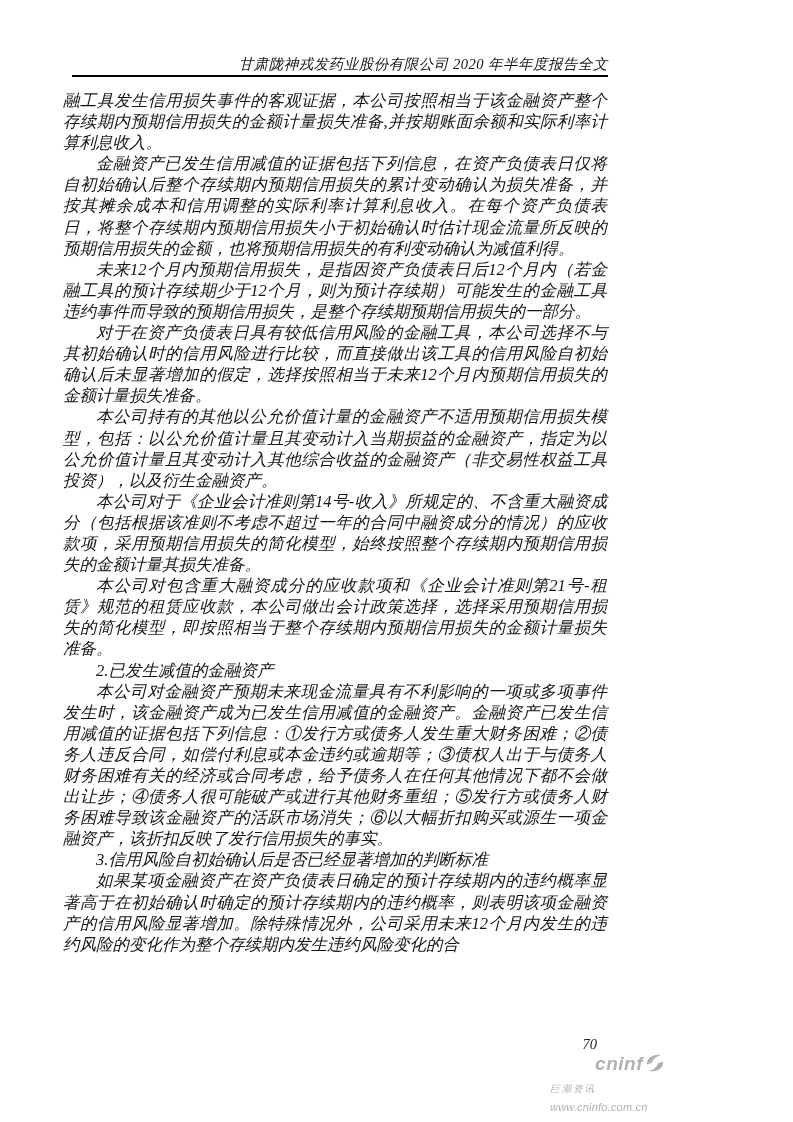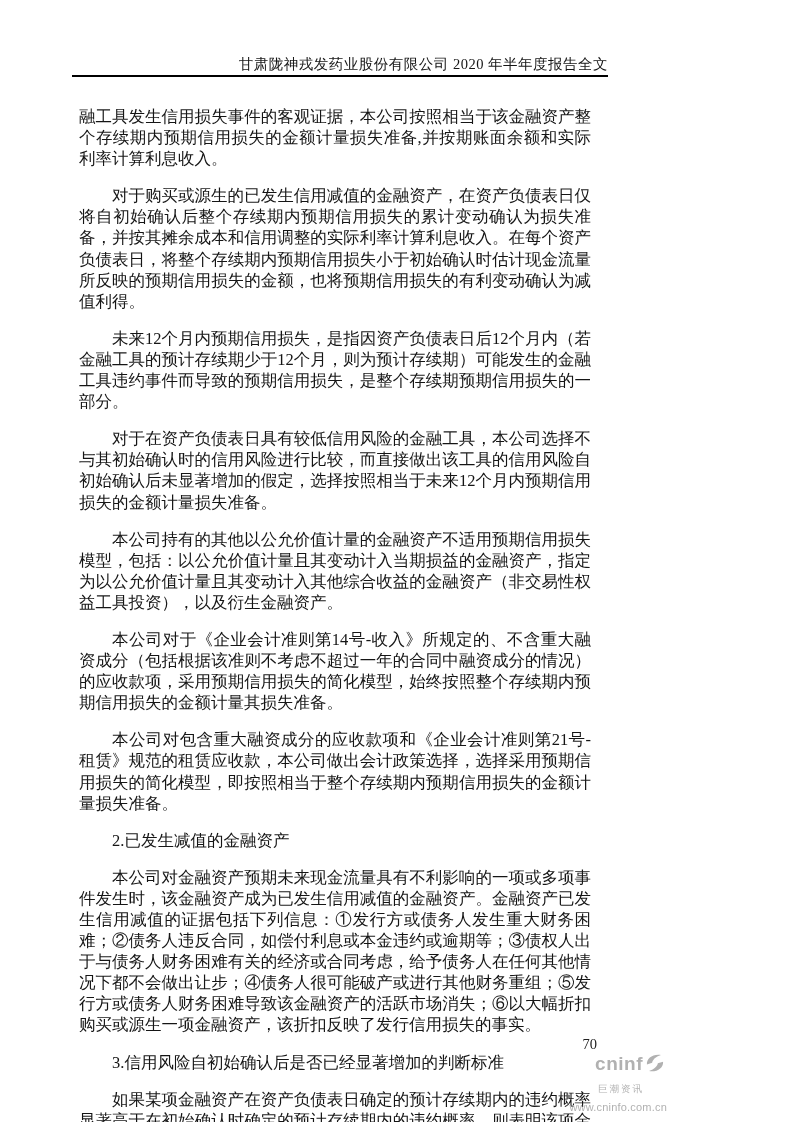--- a/index.html
+++ b/index.html
@@ -8,20 +8,21 @@
     background: #ffffff;
   }
   .page {
     position: relative;
     width: 671px;
     height: 1122px;
     background: #ffffff;
     overflow: hidden;
     font-family: "Liberation Serif", "DejaVu Serif", serif;
     color: #151515;
+    font-style: italic;
   }
   .page-header {
     position: absolute;
     top: 55px;
     left: 63px;
     right: 63px;
     text-align: right;
     font-size: 14.5px;
     letter-spacing: 0.5px;
     white-space: nowrap;
@@ -38,40 +39,40 @@
     position: absolute;
     top: 90px;
     left: 63px;
     right: 64px;
     font-size: 16.5px;
     line-height: 21.1px;
     text-align: justify;
     text-justify: inter-ideograph;
   }
   .doc-body p.para {
-    margin: 16px;
+    margin: 0;
     padding: 0;
   }
   .doc-body p.para.indent {
     text-indent: 2em;
   }
   .page-number {
     position: absolute;
     top: 1036px;
     right: 74px;
     font-size: 14.5px;
     color: #222222;
     text-align: center;
   }
   .cninfo-logo {
     position: absolute;
     right: 3px;
     bottom: 8px;
     width: 118px;
-    text-align: right;
+    text-align: left;
     color: #b1b1b1;
     font-family: "Liberation Sans", "DejaVu Sans", sans-serif;
     line-height: 1.05;
     user-select: none;
   }
   .logo-top {
     display: flex;
     align-items: center;
     justify-content: flex-end;
     gap: 1px;
@@ -106,21 +107,21 @@
 <div class="page">
 
   <div class="page-header">
     <span>甘肃陇神戎发药业股份有限公司 2020 年半年度报告全文</span>
   </div>
 
   <div class="header-rule"></div>
 
   <div class="doc-body">
       <p class="para">融工具发生信用损失事件的客观证据，本公司按照相当于该金融资产整个存续期内预期信用损失的金额计量损失准备,并按期账面余额和实际利率计算利息收入。</p>
-      <p class="para indent">对于购买或源生的已发生信用减值的金融资产，在资产负债表日仅将自初始确认后整个存续期内预期信用损失的累计变动确认为损失准备，并按其摊余成本和信用调整的实际利率计算利息收入。在每个资产负债表日，将整个存续期内预期信用损失小于初始确认时估计现金流量所反映的预期信用损失的金额，也将预期信用损失的有利变动确认为减值利得。</p>
+      <p class="para indent">金融资产已发生信用减值的证据包括下列信息，在资产负债表日仅将自初始确认后整个存续期内预期信用损失的累计变动确认为损失准备，并按其摊余成本和信用调整的实际利率计算利息收入。在每个资产负债表日，将整个存续期内预期信用损失小于初始确认时估计现金流量所反映的预期信用损失的金额，也将预期信用损失的有利变动确认为减值利得。</p>
       <p class="para indent">未来12个月内预期信用损失，是指因资产负债表日后12个月内（若金融工具的预计存续期少于12个月，则为预计存续期）可能发生的金融工具违约事件而导致的预期信用损失，是整个存续期预期信用损失的一部分。</p>
       <p class="para indent">对于在资产负债表日具有较低信用风险的金融工具，本公司选择不与其初始确认时的信用风险进行比较，而直接做出该工具的信用风险自初始确认后未显著增加的假定，选择按照相当于未来12个月内预期信用损失的金额计量损失准备。</p>
       <p class="para indent">本公司持有的其他以公允价值计量的金融资产不适用预期信用损失模型，包括：以公允价值计量且其变动计入当期损益的金融资产，指定为以公允价值计量且其变动计入其他综合收益的金融资产（非交易性权益工具投资），以及衍生金融资产。</p>
       <p class="para indent">本公司对于《企业会计准则第14号-收入》所规定的、不含重大融资成分（包括根据该准则不考虑不超过一年的合同中融资成分的情况）的应收款项，采用预期信用损失的简化模型，始终按照整个存续期内预期信用损失的金额计量其损失准备。</p>
       <p class="para indent">本公司对包含重大融资成分的应收款项和《企业会计准则第21号-租赁》规范的租赁应收款，本公司做出会计政策选择，选择采用预期信用损失的简化模型，即按照相当于整个存续期内预期信用损失的金额计量损失准备。</p>
       <p class="para indent">2.已发生减值的金融资产</p>
       <p class="para indent">本公司对金融资产预期未来现金流量具有不利影响的一项或多项事件发生时，该金融资产成为已发生信用减值的金融资产。金融资产已发生信用减值的证据包括下列信息：①发行方或债务人发生重大财务困难；②债务人违反合同，如偿付利息或本金违约或逾期等；③债权人出于与债务人财务困难有关的经济或合同考虑，给予债务人在任何其他情况下都不会做出让步；④债务人很可能破产或进行其他财务重组；⑤发行方或债务人财务困难导致该金融资产的活跃市场消失；⑥以大幅折扣购买或源生一项金融资产，该折扣反映了发行信用损失的事实。</p>
       <p class="para indent">3.信用风险自初始确认后是否已经显著增加的判断标准</p>
       <p class="para indent">如果某项金融资产在资产负债表日确定的预计存续期内的违约概率显著高于在初始确认时确定的预计存续期内的违约概率，则表明该项金融资产的信用风险显著增加。除特殊情况外，公司采用未来12个月内发生的违约风险的变化作为整个存续期内发生违约风险变化的合</p>
     </div>

